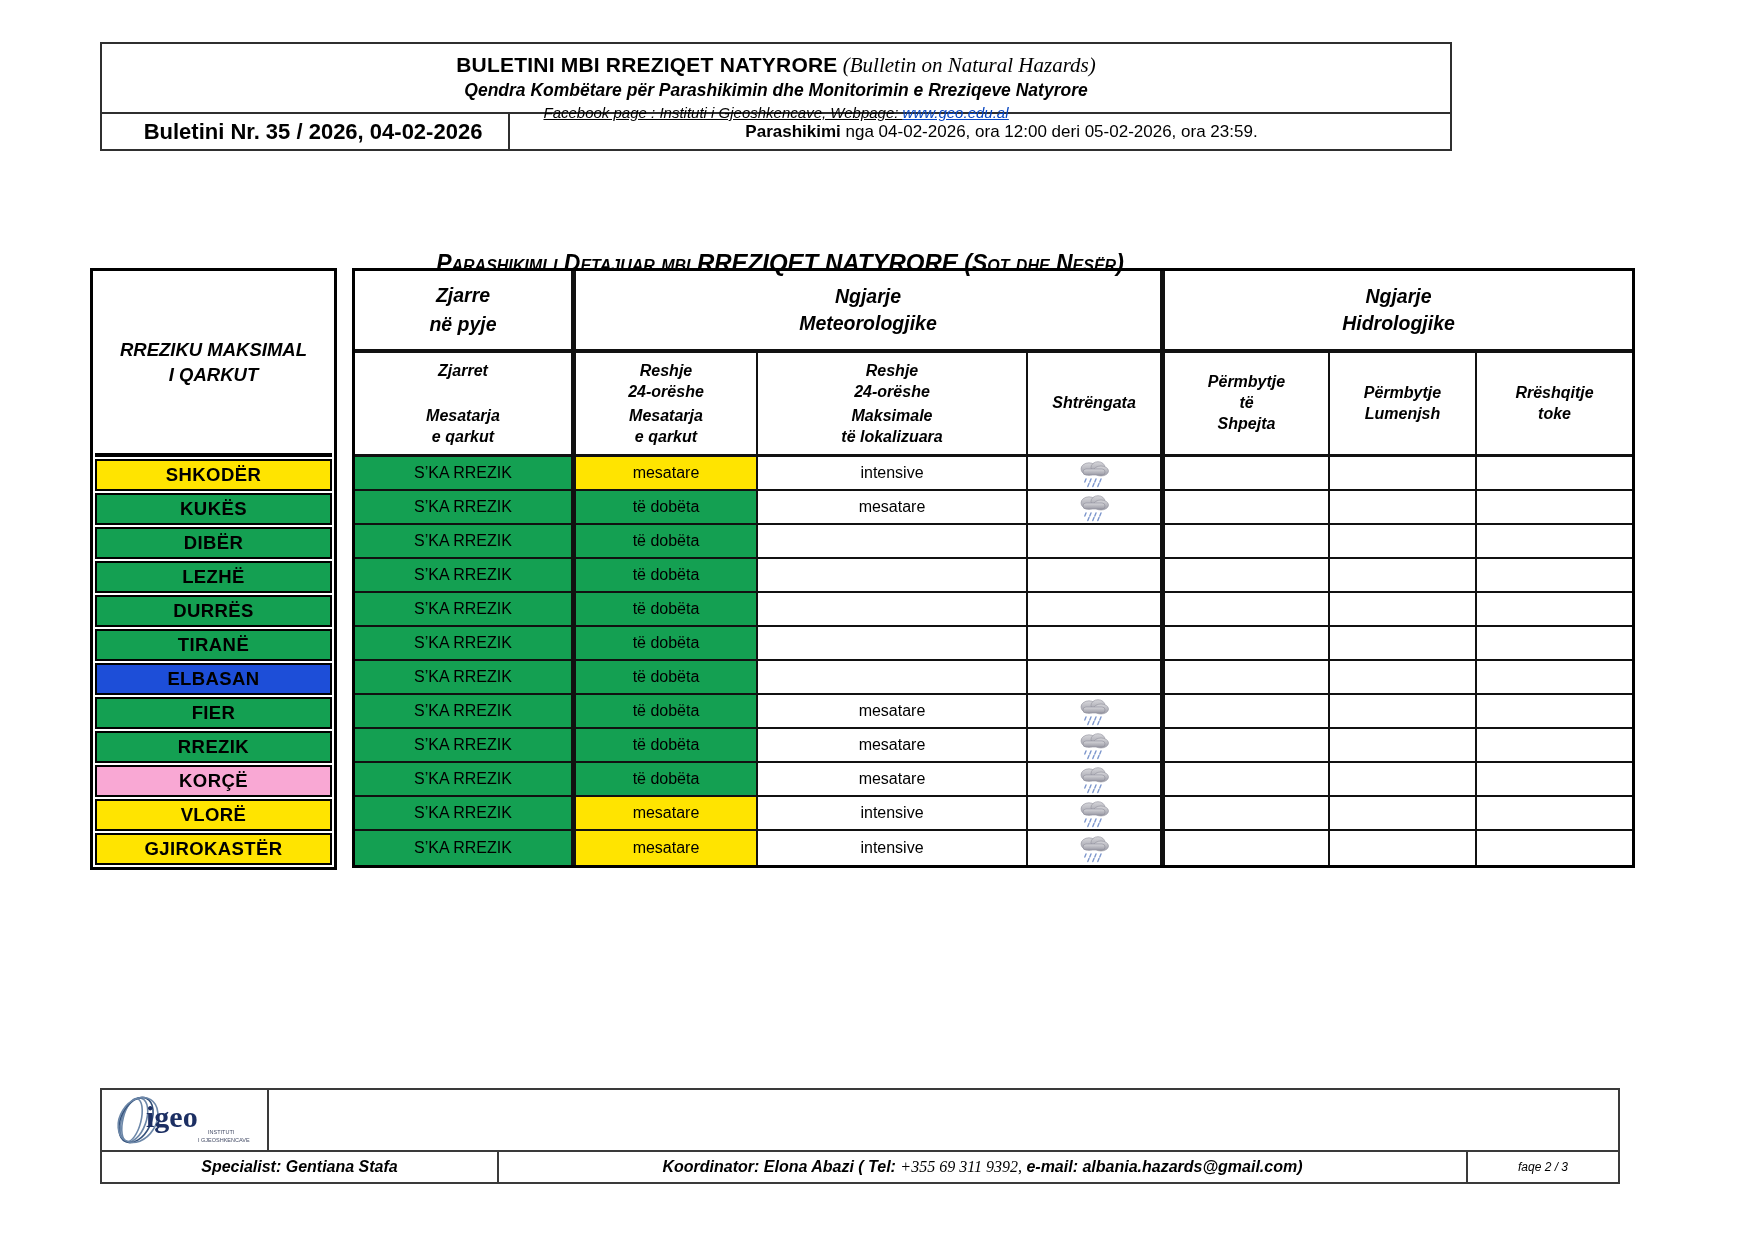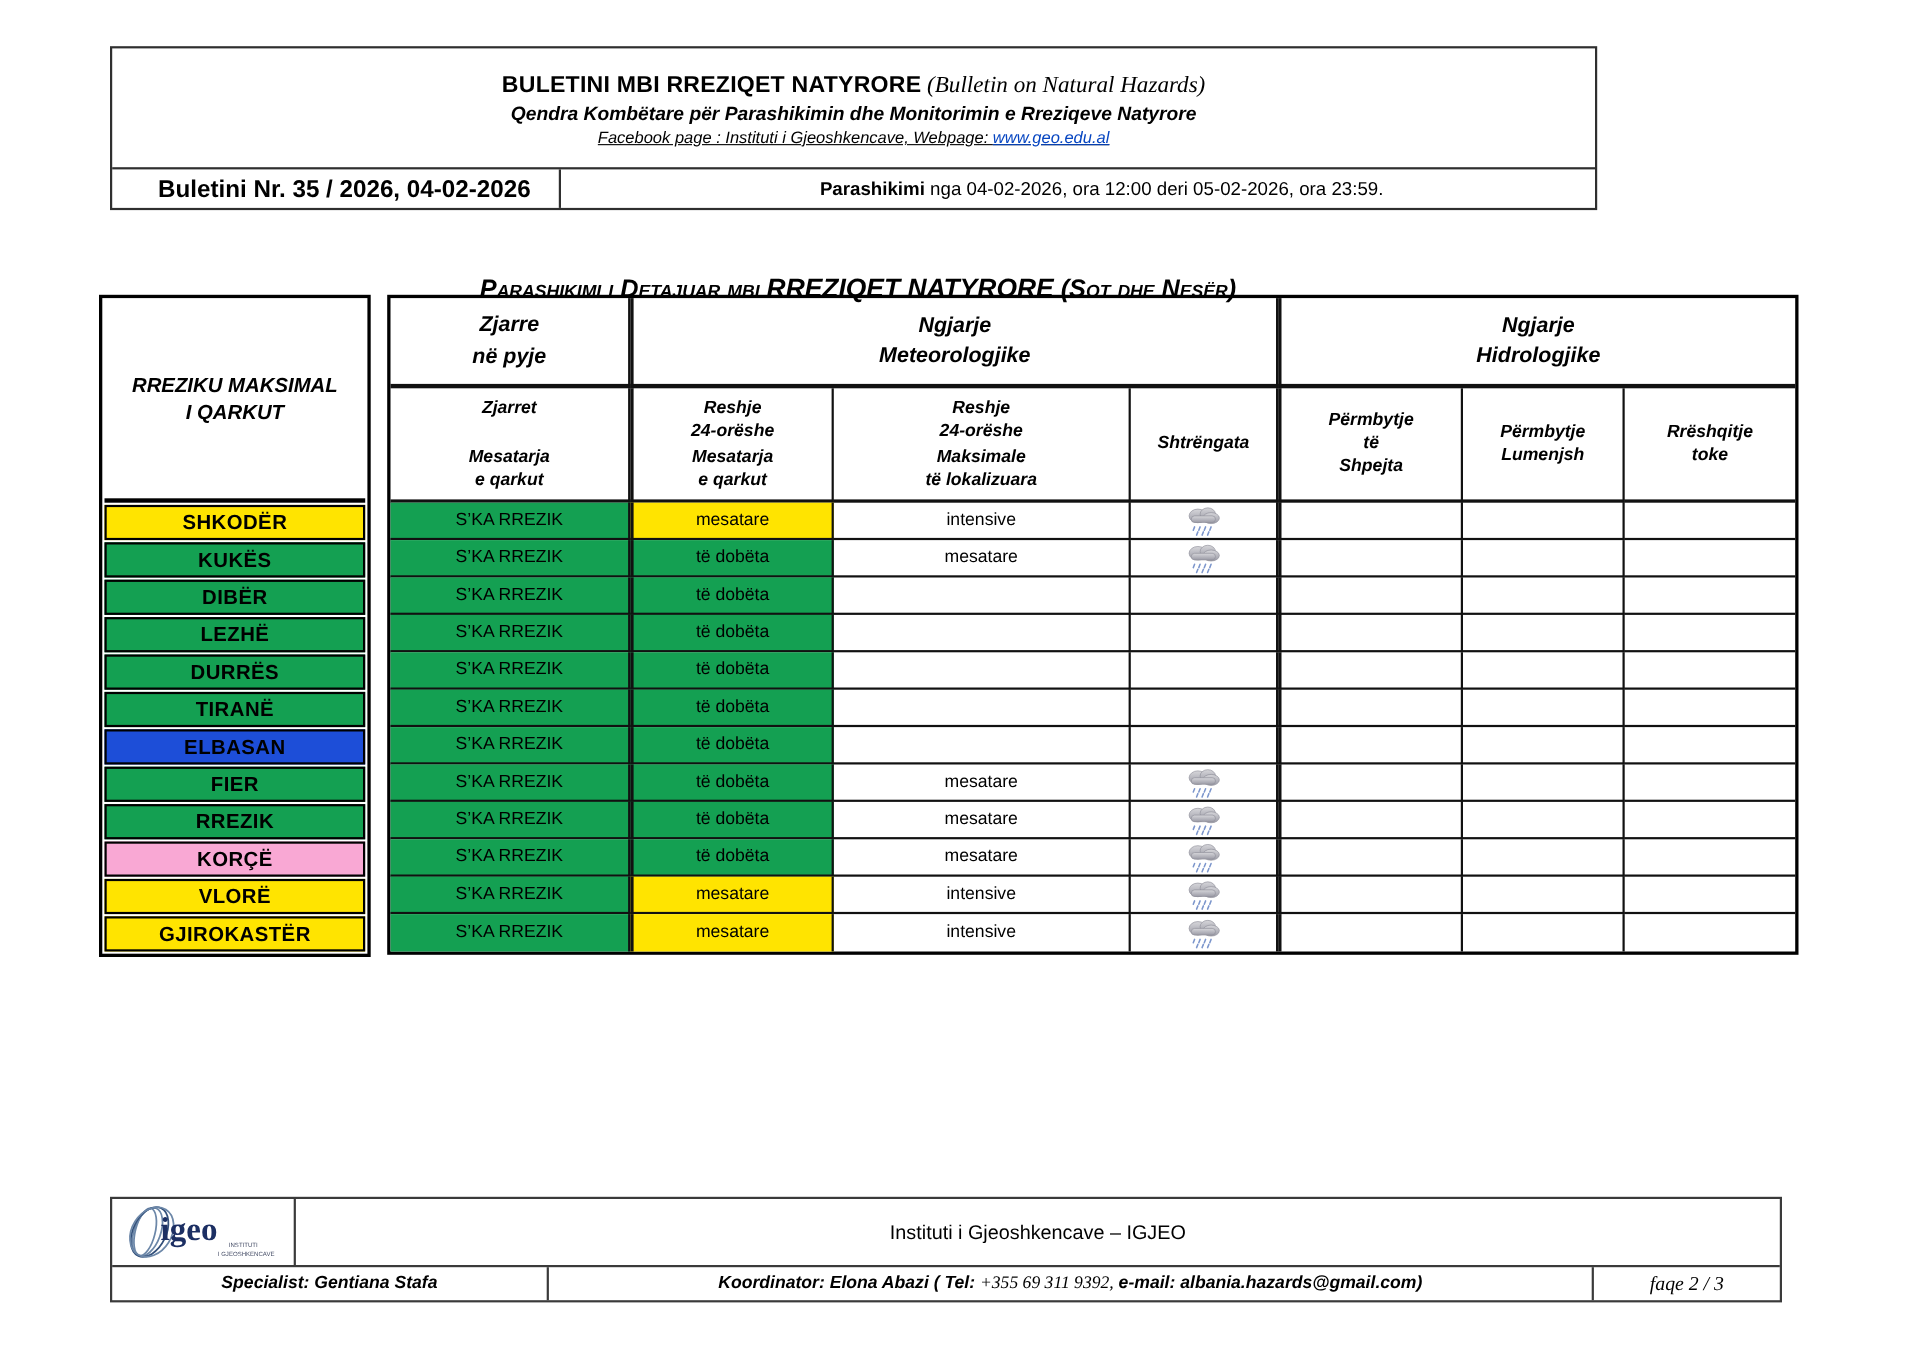--- a/index.html
+++ b/index.html
@@ -1,21 +1,21 @@
 <!DOCTYPE html>
 <html><head>
 <meta charset="utf-8">
 <style>
   html,body{margin:0;padding:0;background:#fff;}
   #doc{position:relative;width:1755px;height:1241px;background:#ffffff;
        font-family:"Liberation Sans", sans-serif;color:#000;overflow:hidden;}
 
   
   .header-box{position:absolute;left:100px;top:42px;width:1352px;border:2px solid #2f2f2f;box-sizing:border-box;}
-  .hb-top{height:108px;text-align:center;padding-top:20px;box-sizing:border-box;}
+  .hb-top{height:68px;text-align:center;padding-top:8px;box-sizing:border-box;}
   .hb-title-line{font-size:21px;line-height:26px;}
   .hb-title{font-weight:bold;letter-spacing:0.2px;}
   .hb-title-note{font-family:"Liberation Serif",serif;font-style:italic;font-size:21px;}
   .hb-subtitle{font-weight:bold;font-style:italic;font-size:17.5px;line-height:24px;}
   .hb-social{font-size:15px;line-height:22px;text-decoration:underline;font-style:italic;}
   .hb-social a{color:#0645c1;text-decoration:underline;cursor:pointer;}
   .hb-bottom{display:flex;border-top:2px solid #2f2f2f;height:37px;align-items:center;box-sizing:border-box;}
   .hb-cell1{width:408px;border-right:2px solid #2f2f2f;text-align:center;font-weight:bold;font-size:22px;
             height:100%;display:flex;align-items:center;justify-content:center;box-sizing:border-box;padding-left:16px;}
   .hb-cell2{flex:1;text-align:center;font-size:17px;}
@@ -60,22 +60,22 @@
   
   .footer-box{position:absolute;left:100px;top:1088px;width:1520px;border:2px solid #3a3a3a;box-sizing:border-box;}
   .fb-row1{display:flex;height:60px;}
   .logo-cell{width:167px;border-right:2px solid #3a3a3a;box-sizing:border-box;display:flex;align-items:center;justify-content:center;}
   .inst-cell{flex:1;display:flex;align-items:center;justify-content:center;font-size:18px;}
   .fb-row2{display:flex;border-top:2px solid #3a3a3a;height:30px;align-items:center;}
   .f-c1{width:397px;border-right:2px solid #3a3a3a;text-align:center;font-weight:bold;font-style:italic;font-size:16px;
         height:100%;display:flex;align-items:center;justify-content:center;box-sizing:border-box;}
   .f-c2{flex:1;text-align:center;font-weight:bold;font-style:italic;font-size:16px;}
   .f-c2 .phone{font-family:"Liberation Serif",serif;font-weight:normal;font-style:italic;}
-  .f-c3{width:171px;border-left:2px solid #3a3a3a;text-align:center;font-family:Liberation Serif, serif;
-        font-style:italic;font-size:18px;height:100%;display:flex;align-items:center;justify-content:center;box-sizing:border-box;}
+  .f-c3{width:152px;border-left:2px solid #3a3a3a;text-align:center;font-family:Liberation Sans, sans-serif;
+        font-style:italic;font-size:12px;height:100%;display:flex;align-items:center;justify-content:center;box-sizing:border-box;}
 </style>
 </head>
 <body>
 
 <div id="doc">
 
   <div class="header-box">
     <div class="hb-top">
       <div class="hb-title-line"><span class="hb-title">BULETINI MBI RREZIQET NATYRORE</span><span class="hb-title-note"> (Bulletin on Natural Hazards)</span></div>
       <div class="hb-subtitle">Qendra Kombëtare për Parashikimin dhe Monitorimin e Rreziqeve Natyrore</div>
@@ -404,21 +404,20 @@
             <ellipse cx="22" cy="27" rx="9" ry="22" transform="rotate(14 22 27)"></ellipse>
             <ellipse cx="24" cy="27" rx="12" ry="23" transform="rotate(20 24 27)"></ellipse>
             <ellipse cx="26" cy="27" rx="15" ry="24" transform="rotate(26 26 27)" stroke="#33507a"></ellipse>
             <ellipse cx="28" cy="27" rx="18" ry="24" transform="rotate(32 28 27)"></ellipse>
           </g>
           <text x="36" y="34" font-family="Liberation Serif, serif" font-weight="bold" font-size="30" fill="#1c2f63">igeo</text>
           <text x="98" y="41" font-family="Liberation Sans, sans-serif" font-size="5.5" fill="#444c66">INSTITUTI</text>
           <text x="88" y="49" font-family="Liberation Sans, sans-serif" font-size="5.5" fill="#444c66">I GJEOSHKENCAVE</text>
         </svg>
       </div>
-      <div class="inst-cell">Instituti i Gjeoshkencave – IGJEO</div>
     </div>
     <div class="fb-row2">
       <div class="f-c1">Specialist: Gentiana Stafa</div>
       <div class="f-c2"><span>Koordinator: Elona Abazi ( Tel: </span><span class="phone">+355 69 311 9392,</span><span> e-mail: albania.hazards@gmail.com)</span></div>
       <div class="f-c3">faqe 2 / 3</div>
     </div>
   </div>
 
 </div>
 

